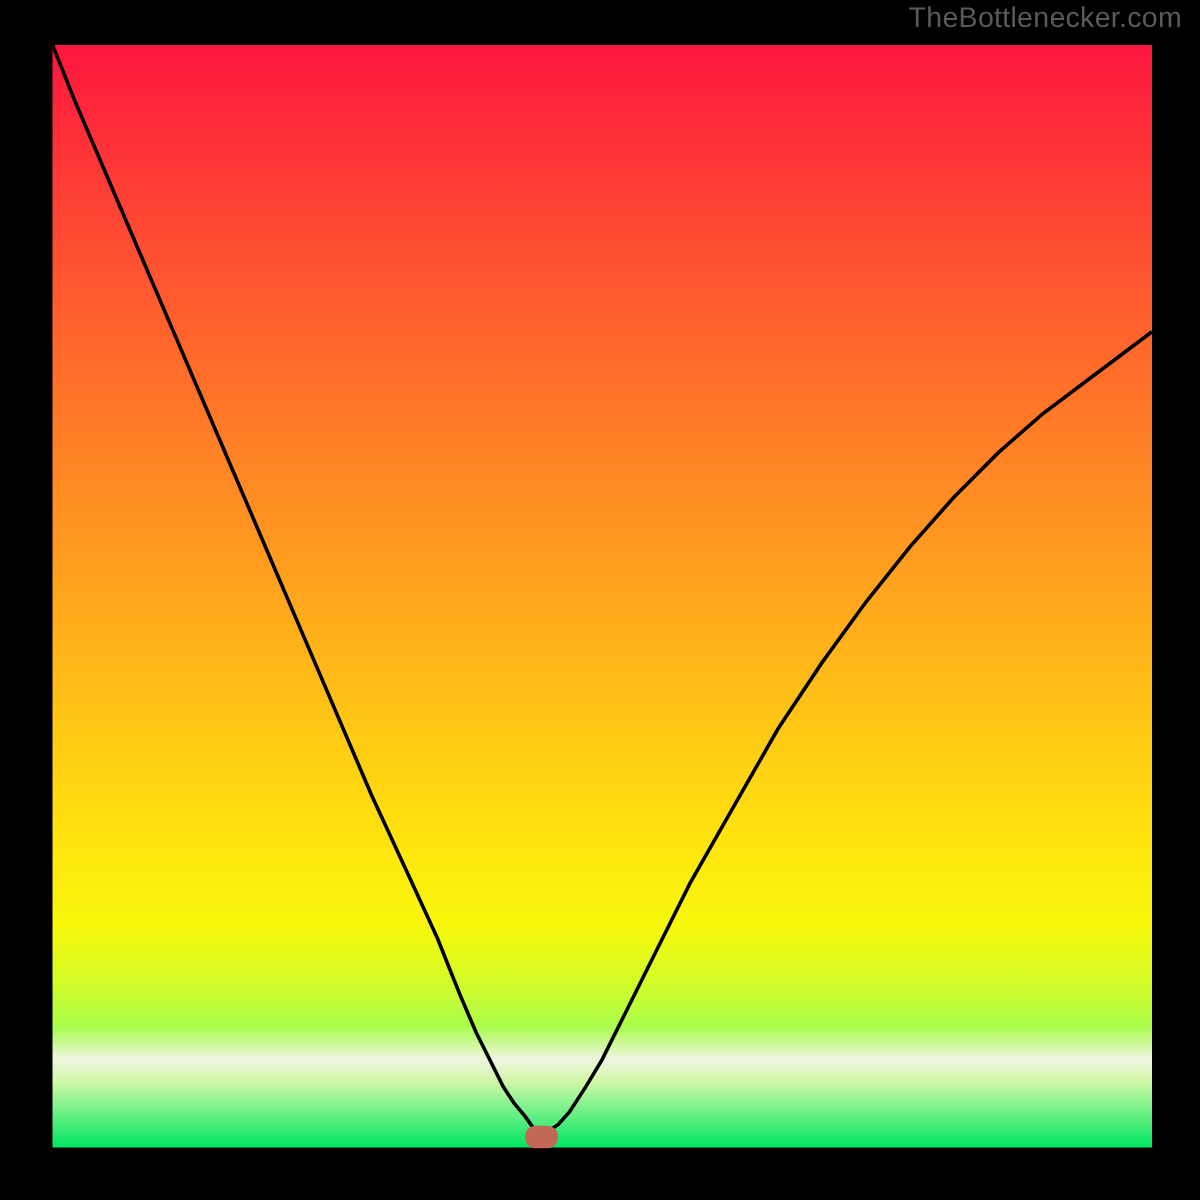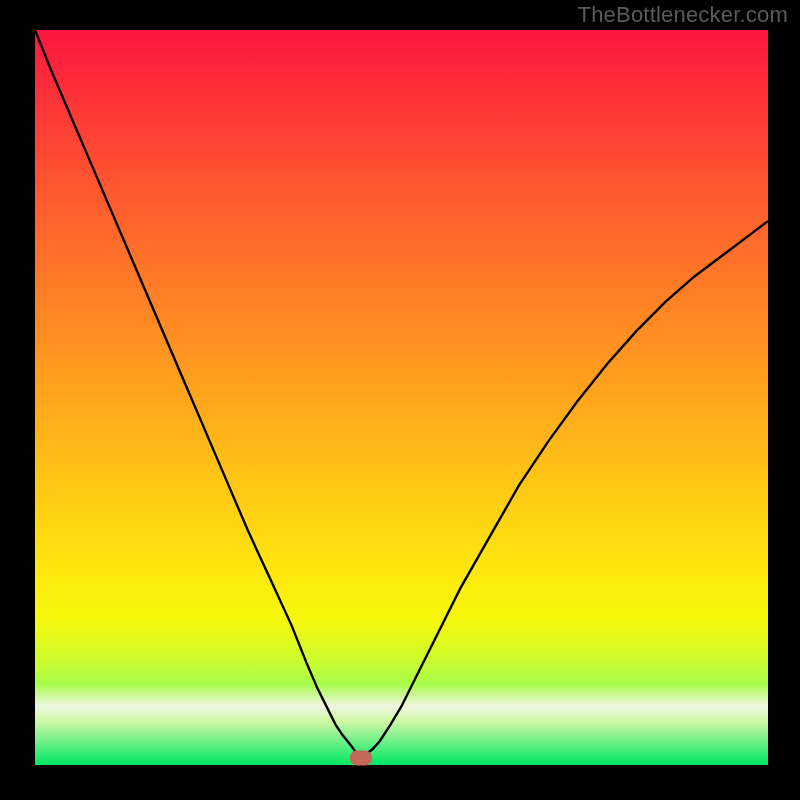--- a/index.html
+++ b/index.html
@@ -9,21 +9,21 @@
     background: #000;
     position: relative;
     overflow: hidden;
     font-family: Arial, Helvetica, sans-serif;
   }
   .attribution {
     position: absolute;
     top: 2px;
     right: 12px;
     color: #5a5a5a;
-    font-size: 22px;
+    font-size: 19px;
     font-weight: 400;
     letter-spacing: 0.2px;
     z-index: 10;
   }
   .plot-area {
     position: absolute;
     left: 35px;
     top: 30px;
     width: 733px;
     height: 735px;

